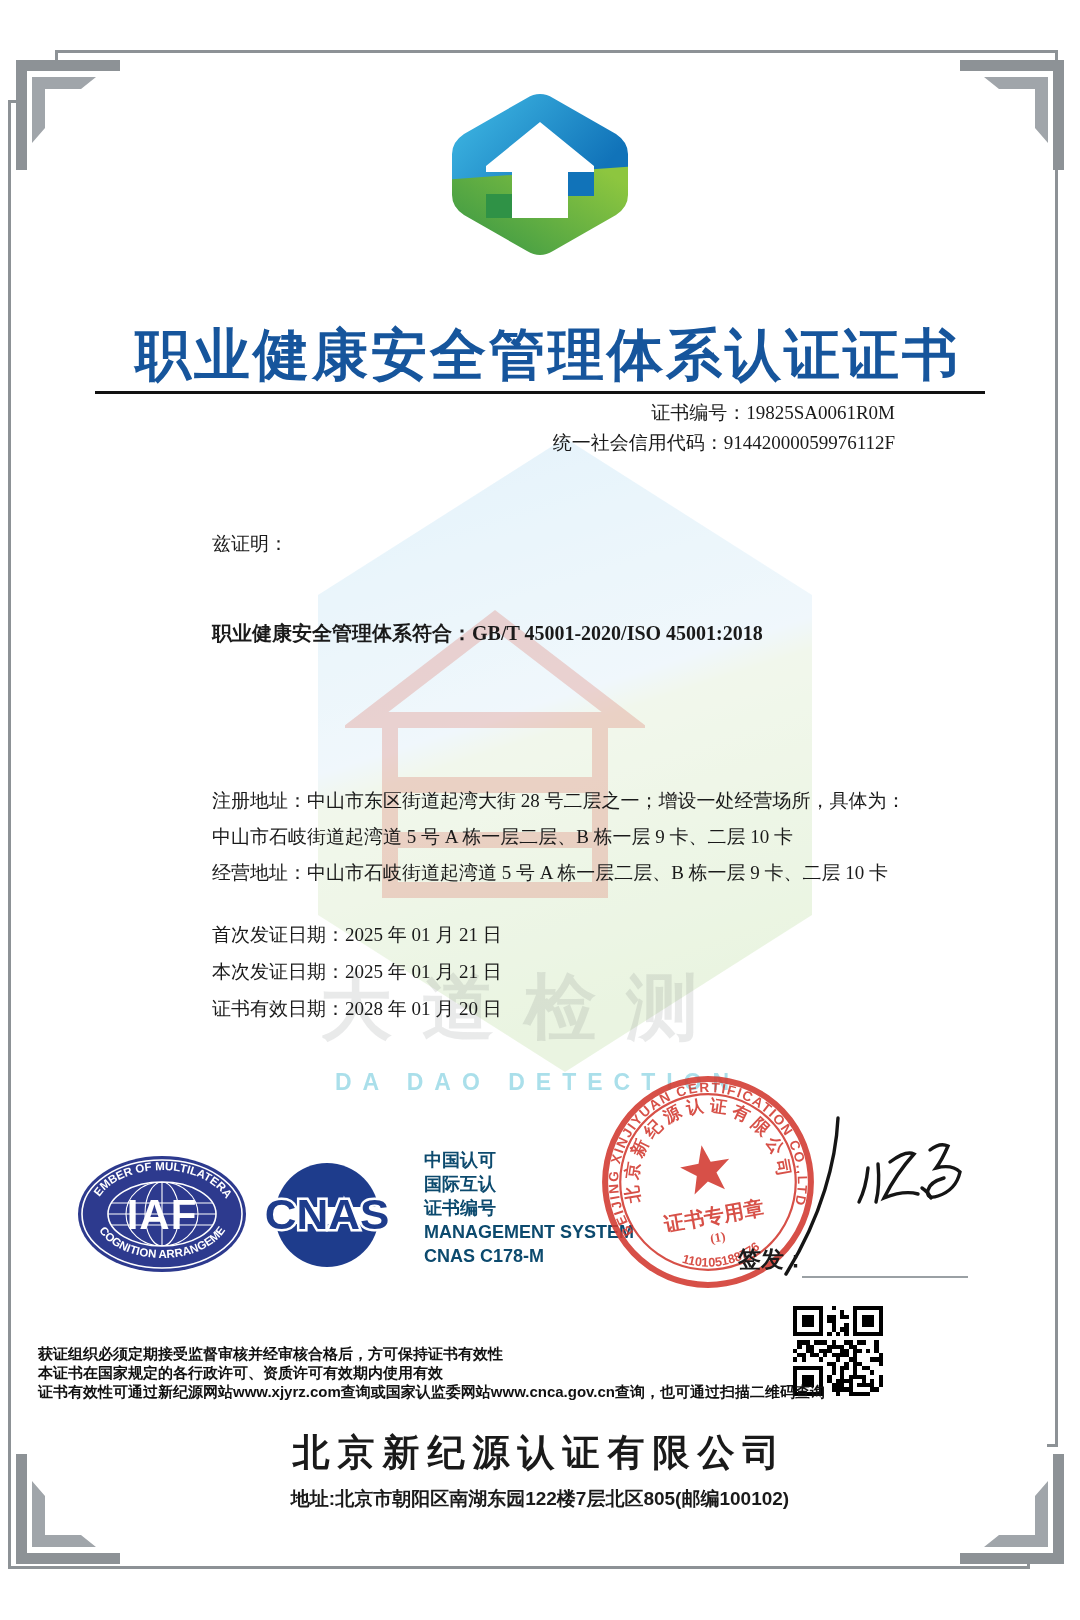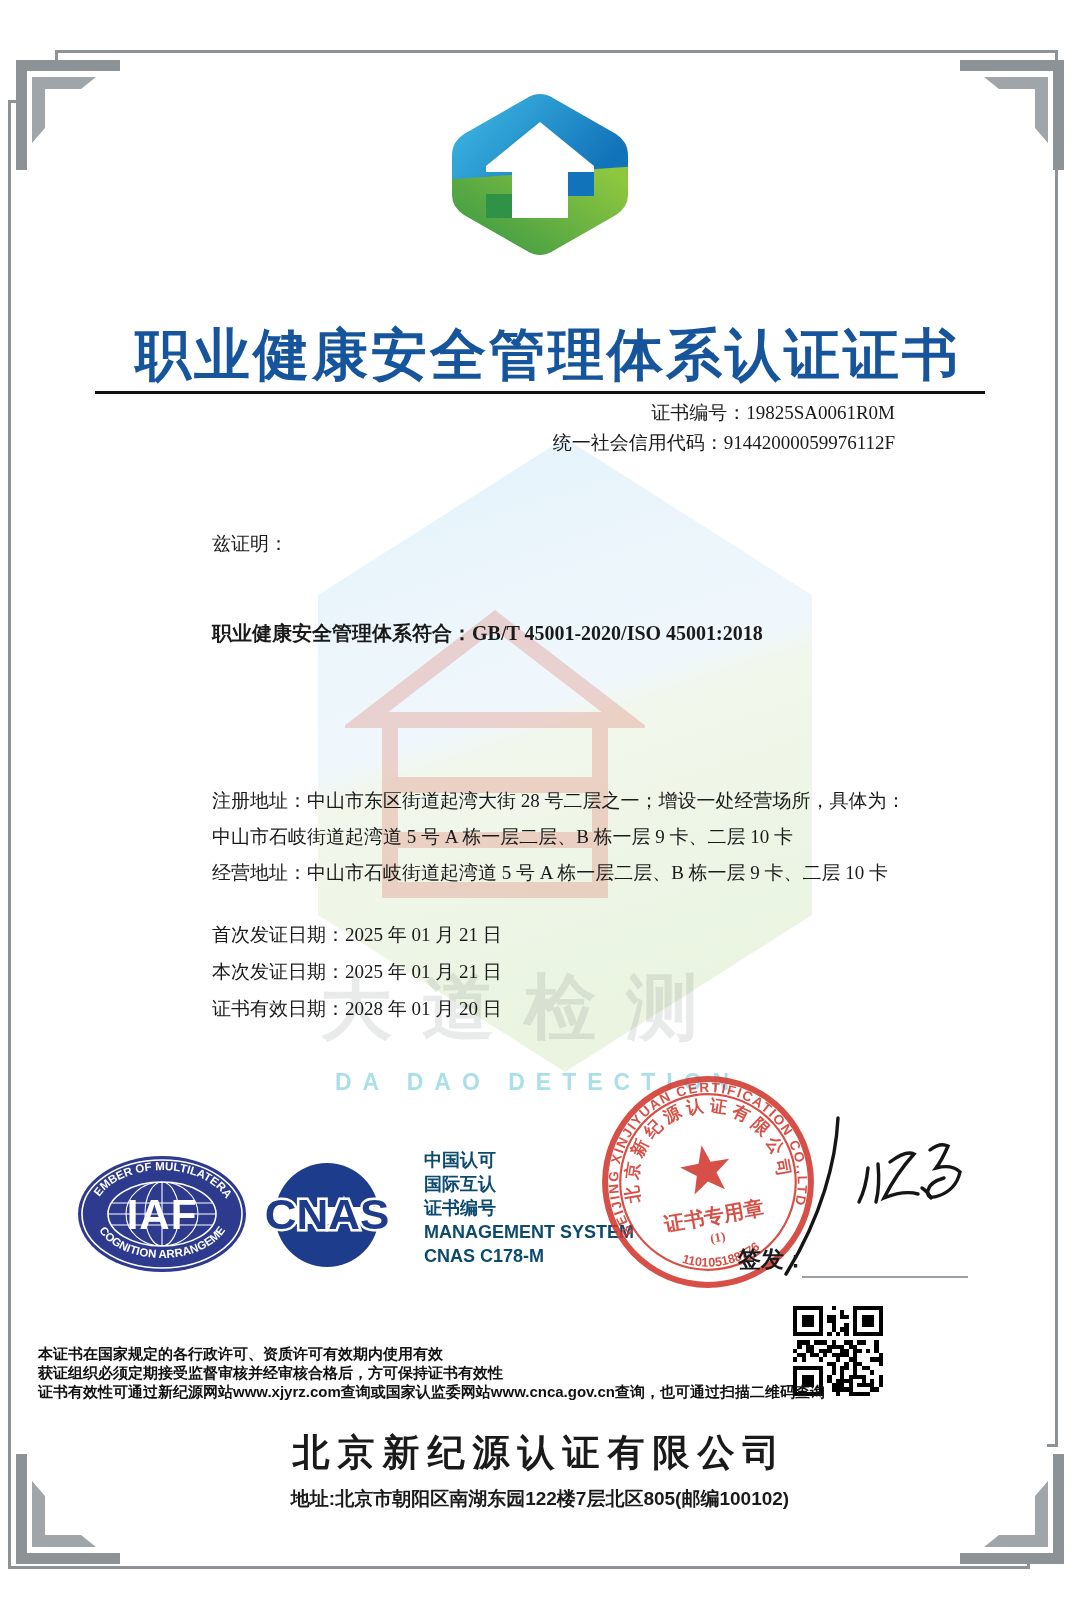--- a/index.html
+++ b/index.html
@@ -383,20 +383,20 @@
         <rect x="10" y="20" width="1" height="1" fill="#000"></rect>
         <rect x="13" y="20" width="1" height="1" fill="#000"></rect>
         <rect x="14" y="20" width="1" height="1" fill="#000"></rect>
         <rect x="15" y="20" width="1" height="1" fill="#000"></rect>
         <rect x="16" y="20" width="1" height="1" fill="#000"></rect>
         <rect x="17" y="20" width="1" height="1" fill="#000"></rect>
       </svg>
     </div>
 
   <div class="notes">
+    <div>获证组织必须定期接受监督审核并经审核合格后，方可保持证书有效性</div>
     <div>本证书在国家规定的各行政许可、资质许可有效期内使用有效</div>
-    <div>获证组织必须定期接受监督审核并经审核合格后，方可保持证书有效性</div>
     <div>证书有效性可通过新纪源网站www.xjyrz.com查询或国家认监委网站www.cnca.gov.cn查询，也可通过扫描二维码查询</div>
   </div>
   <div class="issuer">北京新纪源认证有限公司</div>
   <div class="issuer-addr">地址:北京市朝阳区南湖东园122楼7层北区805(邮编100102)</div>
 
 </div>
 
 </body></html>

